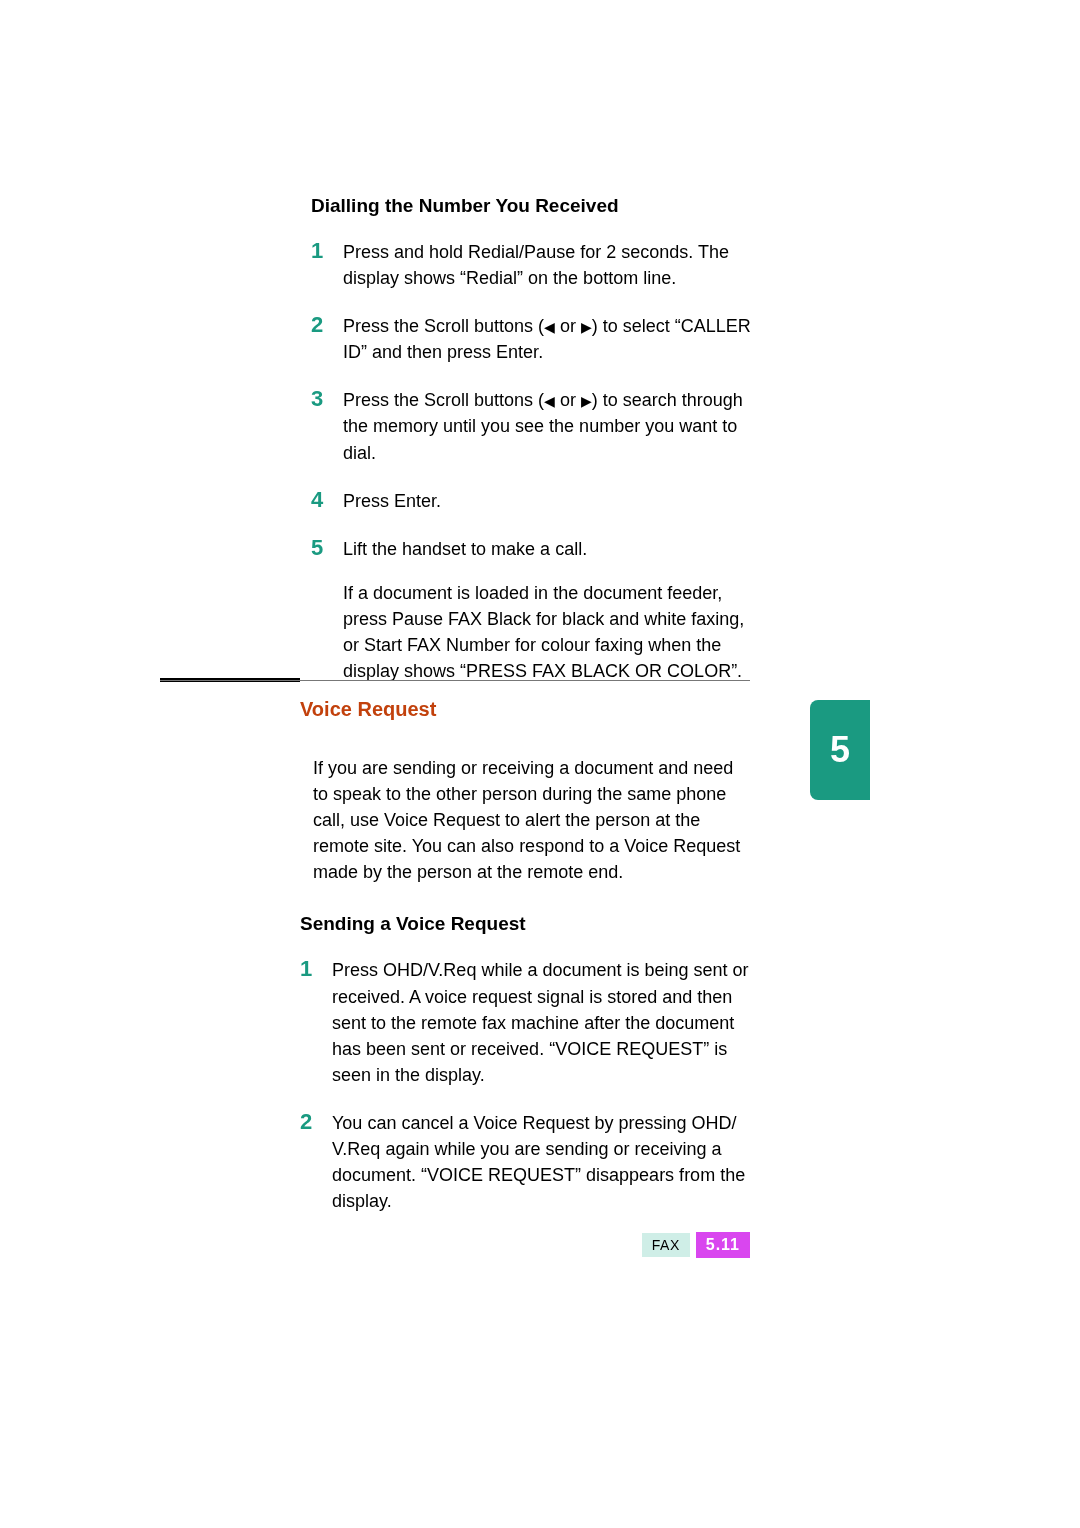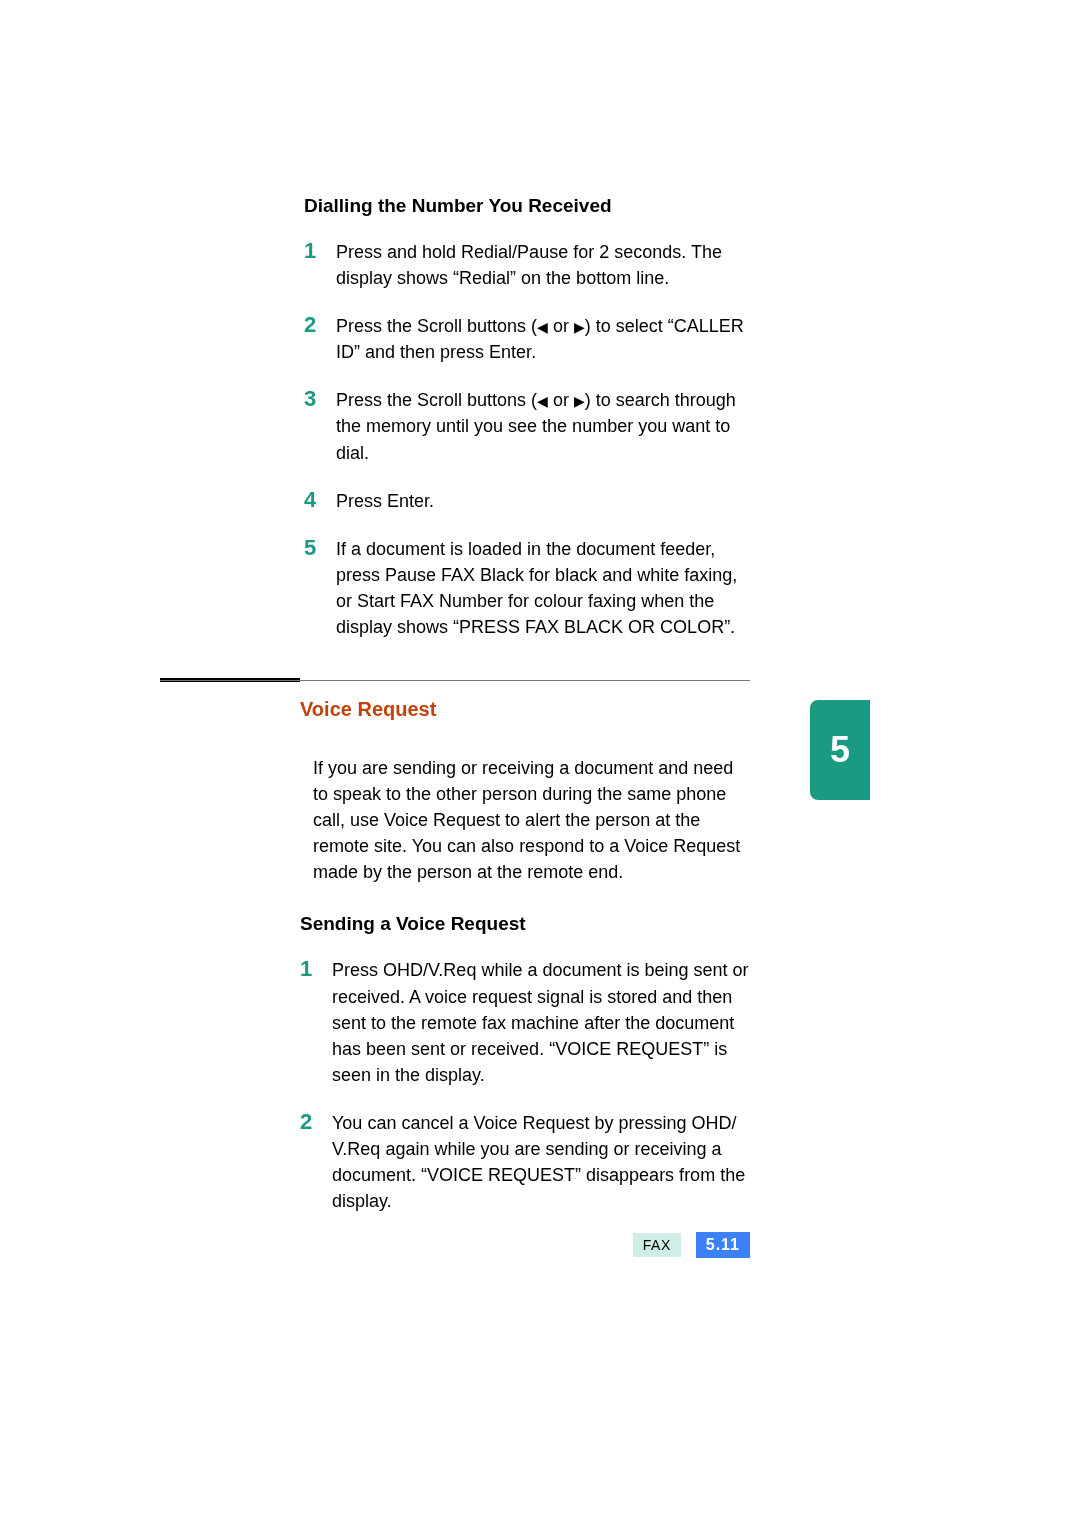--- a/index.html
+++ b/index.html
@@ -13,21 +13,21 @@
     color: #000000;
     position: relative;
   }
   .page {
     position: relative;
     width: 1080px;
     height: 1528px;
   }
   .content-col {
     position: absolute;
-    left: 304px;
+    left: 311px;
     top: 195px;
     width: 450px;
   }
   .subheading {
     font-weight: bold;
     font-size: 19px;
     margin-bottom: 22px;
   }
   .step {
     display: flex;
@@ -106,32 +106,32 @@
     border-radius: 8px 0 0 8px;
   }
   .footer {
     position: absolute;
     left: 300px;
     top: 1232px;
     width: 450px;
     display: flex;
     justify-content: flex-end;
     align-items: center;
-    gap: 15px;
+    gap: 6px;
   }
   .footer-label {
     background: #cfeee7;
     color: #000;
     font-size: 14px;
     padding: 4px 10px;
     font-variant: small-caps;
     letter-spacing: 0.5px;
   }
   .footer-page {
-    background: #3b82f6;
+    background: #d946ef;
     color: #fff;
     font-weight: bold;
     font-size: 16px;
     padding: 4px 10px;
     letter-spacing: 1px;
   }
   b { font-weight: normal; }
 </style>
 </head>
 <body>
@@ -161,20 +161,21 @@
         </div>
         <div class="step">
           <div class="step-num">4</div>
           <div class="step-body">
             <p>Press <b>Enter</b>.</p>
           </div>
         </div>
         <div class="step">
           <div class="step-num">5</div>
           <div class="step-body">
+            <p>Lift the handset to make a call.</p>
             <p>If a document is loaded in the document feeder, press <b>Pause FAX Black</b> for black and white faxing, or <b>Start FAX Number</b> for colour faxing when the display shows “PRESS FAX BLACK OR COLOR”.</p>
           </div>
         </div>
       </div>
   </div>
 
   <div class="section-rule-bold"></div>
   <div class="section-rule"></div>
 
   <div class="section-title">Voice Request</div>

